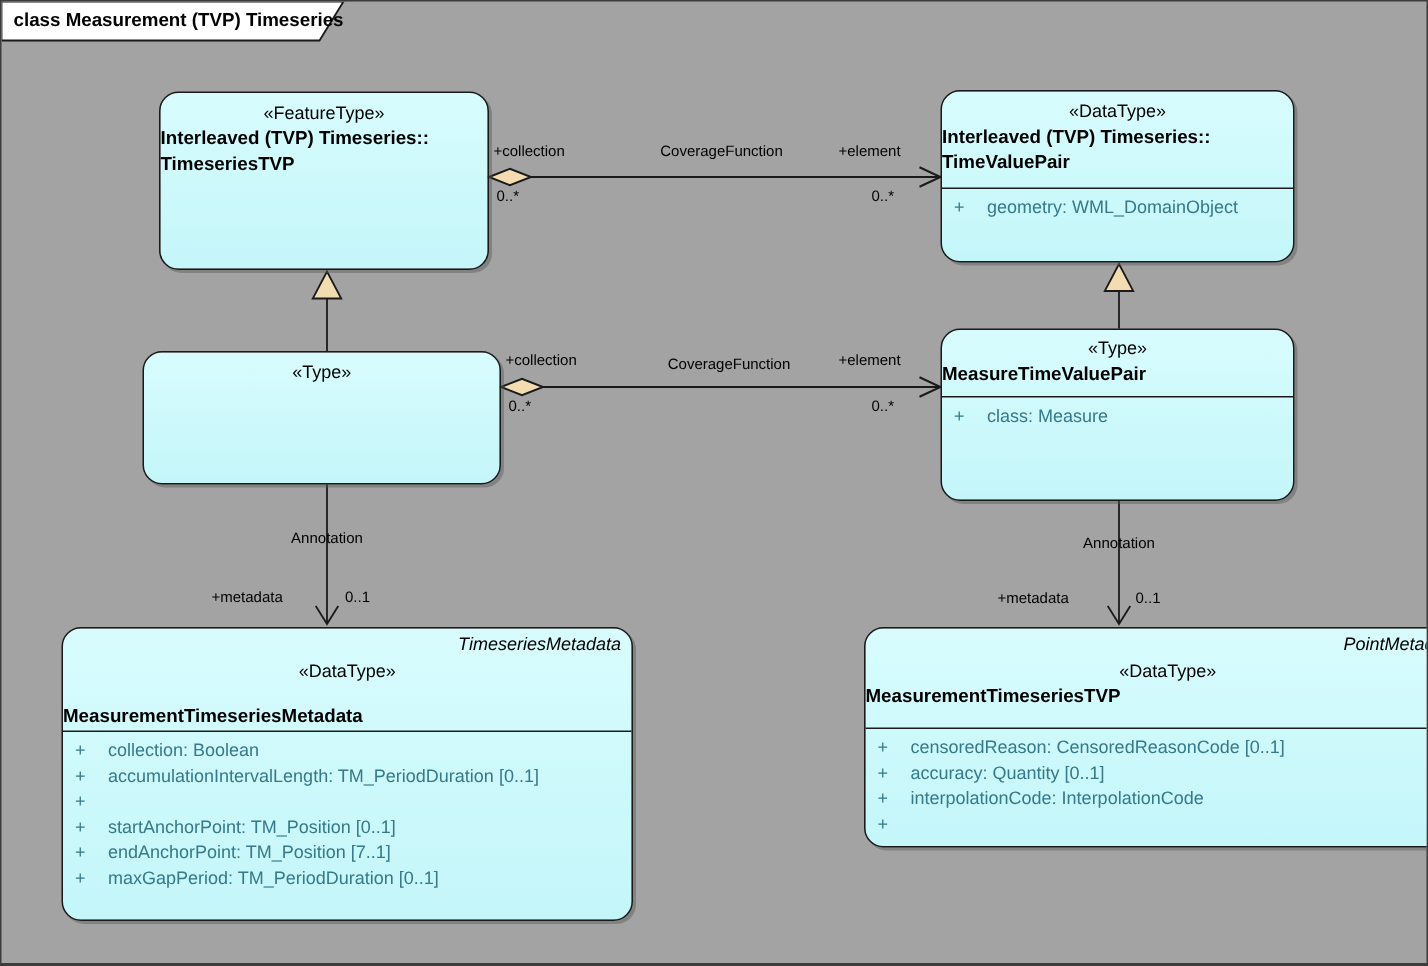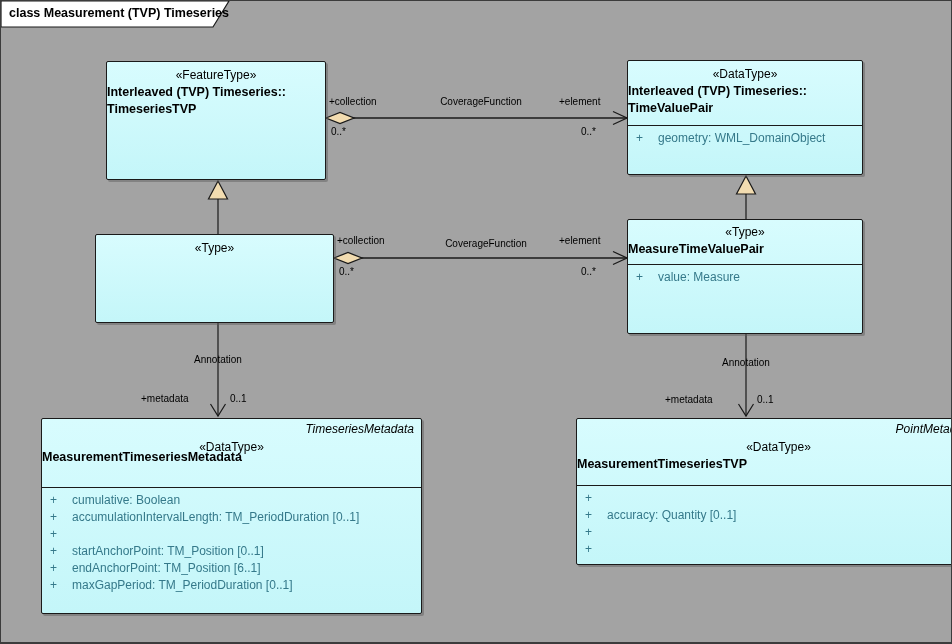--- a/index.html
+++ b/index.html
@@ -10,21 +10,21 @@
     font-family:"Liberation Sans", sans-serif;
     color:#000;
   }
   svg.overlay{position:absolute;left:0;top:0;z-index:1;}
   .tab-title{
     position:absolute;left:8px;top:5px;z-index:3;
     font-size:12.5px;font-weight:bold;white-space:nowrap;
   }
   .uml-class{
     position:absolute;z-index:2;box-sizing:border-box;
-    border:1px solid #1a1a1a;border-radius:2px;
+    border:1px solid #1a1a1a;border-radius:13px;
     background:linear-gradient(180deg,#d8fcfe 0%,#c4f6f9 100%);
     box-shadow:2px 2px 0 rgba(90,90,90,0.45);
   }
   .stereo{
     position:absolute;left:0;right:0;text-align:center;
     font-size:12px;white-space:nowrap;
   }
   .cname{
     position:absolute;left:0;right:0;text-align:left;
     font-size:12.5px;font-weight:bold;white-space:nowrap;
@@ -113,68 +113,70 @@
   <div class="uml-class" style="left:94px;top:233px;width:239px;height:89px;">
     <div class="stereo" style="top:6px">«Type»</div>
   </div>
 
   <div class="uml-class" style="left:626px;top:218px;width:236px;height:115px;">
     <div class="stereo" style="top:5px">«Type»</div>
     <div class="cname" style="top:22px">MeasureTimeValuePair</div>
     <div class="divider" style="top:44px"></div>
     <div class="attr-row" style="top:50px">
       <span class="vis">+</span>
-      <span class="atext">value: Measure</span>
+      <span class="atext">class: Measure</span>
     </div>
   </div>
 
   <div class="uml-class" style="left:40px;top:417px;width:381px;height:196px;">
     <div class="corner-label">TimeseriesMetadata</div>
     <div class="stereo" style="top:21px">«DataType»</div>
-    <div class="cname" style="top:31px">MeasurementTimeseriesMetadata</div>
+    <div class="cname" style="top:51px">MeasurementTimeseriesMetadata</div>
     <div class="divider" style="top:68px"></div>
     <div class="attr-row" style="top:74px">
       <span class="vis">+</span>
-      <span class="atext">cumulative: Boolean</span>
+      <span class="atext">collection: Boolean</span>
     </div>
     <div class="attr-row" style="top:91px">
       <span class="vis">+</span>
       <span class="atext">accumulationIntervalLength: TM_PeriodDuration [0..1]</span>
     </div>
     <div class="attr-row" style="top:108px">
       <span class="vis">+</span>
     </div>
     <div class="attr-row" style="top:125px">
       <span class="vis">+</span>
       <span class="atext">startAnchorPoint: TM_Position [0..1]</span>
     </div>
     <div class="attr-row" style="top:142px">
       <span class="vis">+</span>
-      <span class="atext">endAnchorPoint: TM_Position [6..1]</span>
+      <span class="atext">endAnchorPoint: TM_Position [7..1]</span>
     </div>
     <div class="attr-row" style="top:159px">
       <span class="vis">+</span>
       <span class="atext">maxGapPeriod: TM_PeriodDuration [0..1]</span>
     </div>
   </div>
 
   <div class="uml-class" style="left:575px;top:417px;width:405px;height:147px;">
     <div class="corner-label">PointMetadata</div>
     <div class="stereo" style="top:21px">«DataType»</div>
     <div class="cname" style="top:38px">MeasurementTimeseriesTVP</div>
     <div class="divider" style="top:66px"></div>
     <div class="attr-row" style="top:72px">
       <span class="vis">+</span>
+      <span class="atext">censoredReason: CensoredReasonCode [0..1]</span>
     </div>
     <div class="attr-row" style="top:89px">
       <span class="vis">+</span>
       <span class="atext">accuracy: Quantity [0..1]</span>
     </div>
     <div class="attr-row" style="top:106px">
       <span class="vis">+</span>
+      <span class="atext">interpolationCode: InterpolationCode</span>
     </div>
     <div class="attr-row" style="top:123px">
       <span class="vis">+</span>
     </div>
   </div>
 
   <div class="lbl" style="left:328px;top:95px;">+collection</div>
   <div class="lbl center" style="left:425px;top:95px;width:110px;">CoverageFunction</div>
   <div class="lbl right" style="left:558px;top:95px;width:64px;">+element</div>
   <div class="lbl" style="left:330px;top:125px;">0..*</div>

